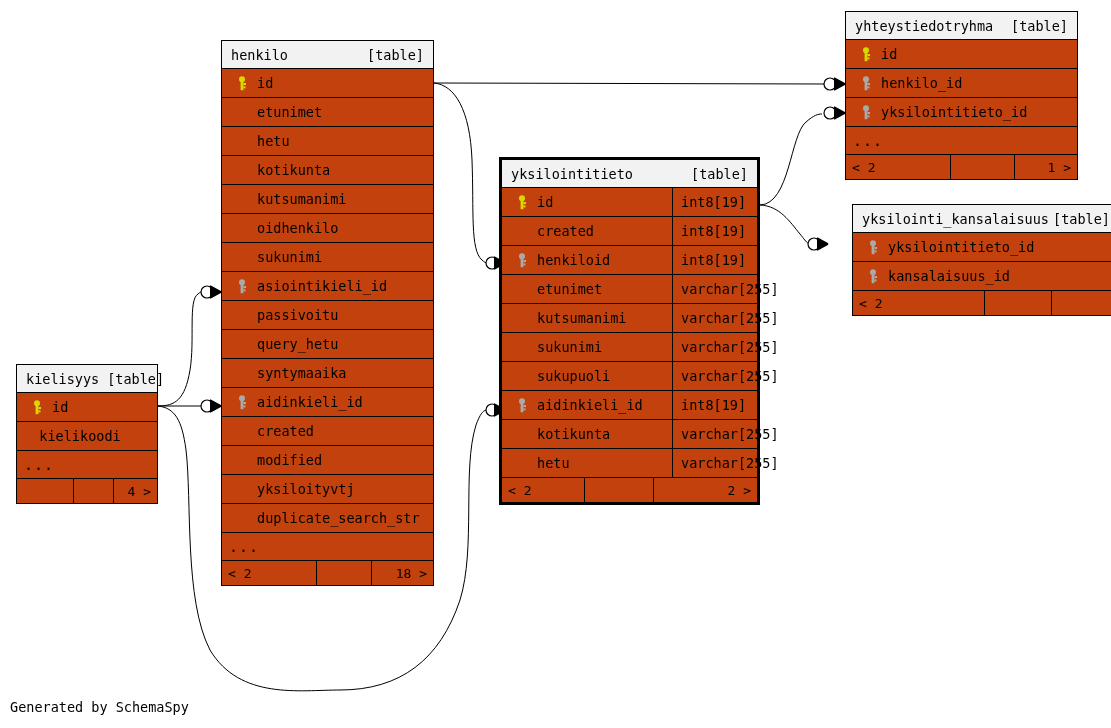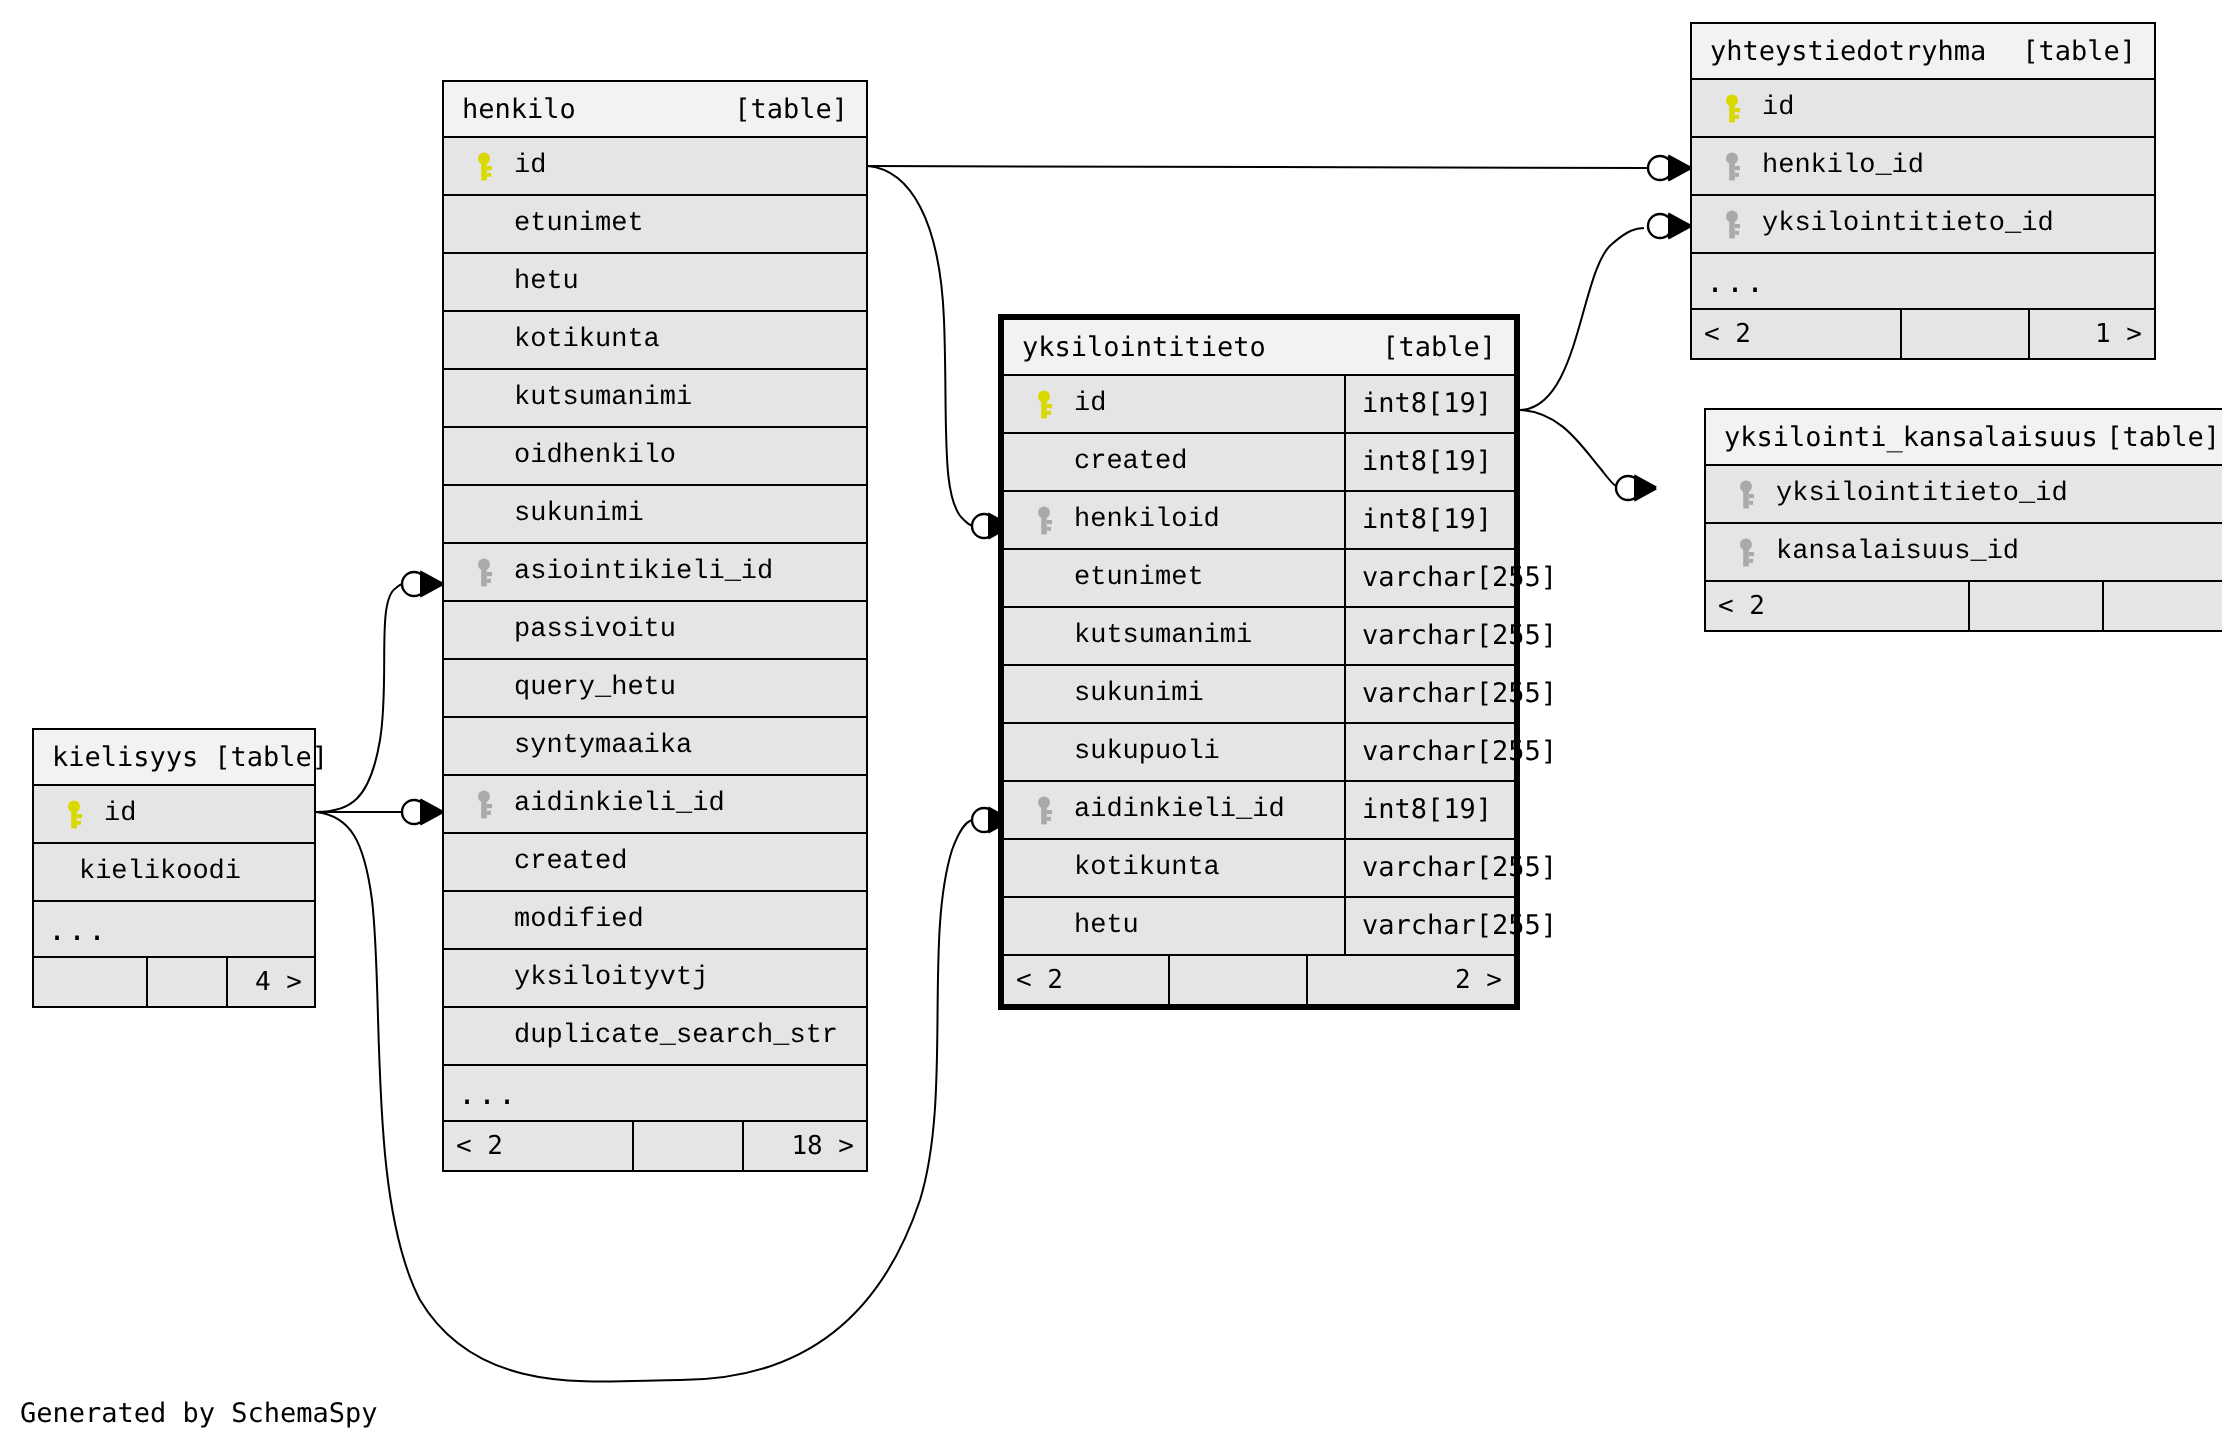--- a/index.html
+++ b/index.html
@@ -17,21 +17,21 @@
   }
   #edges {
     position: absolute;
     left: 0; top: 0;
     width: 1111px;
     height: 728px;
     pointer-events: none;
   }
   .table-box {
     position: absolute;
-    background: #e5e5e5;
+    background: #c2410c;
     border: 1px solid #000000;
     box-sizing: border-box;
     z-index: 5;
   }
   .table-box.focus {
     border: 3px solid #000000;
     text-align: right;
   }
   .tbl-header {
     display: flex;
@@ -83,21 +83,21 @@
     white-space: nowrap;
     box-sizing: border-box;
   }
   .keyslot {
     width: 22px;
     flex: 0 0 22px;
     display: flex;
     align-items: center;
     justify-content: center;
   }
-  .collabel { padding-left: 4px; font-family: Liberation Mono, monospace; }
+  .collabel { padding-left: 4px; }
   .row.centered .col-name {
     justify-content: center;
     padding-left: 0;
     padding-right: 18px;
   }
   .ellipsis-row {
     display: flex;
     align-items: center;
     height: 28px;
     border-bottom: 1px solid #000000;

